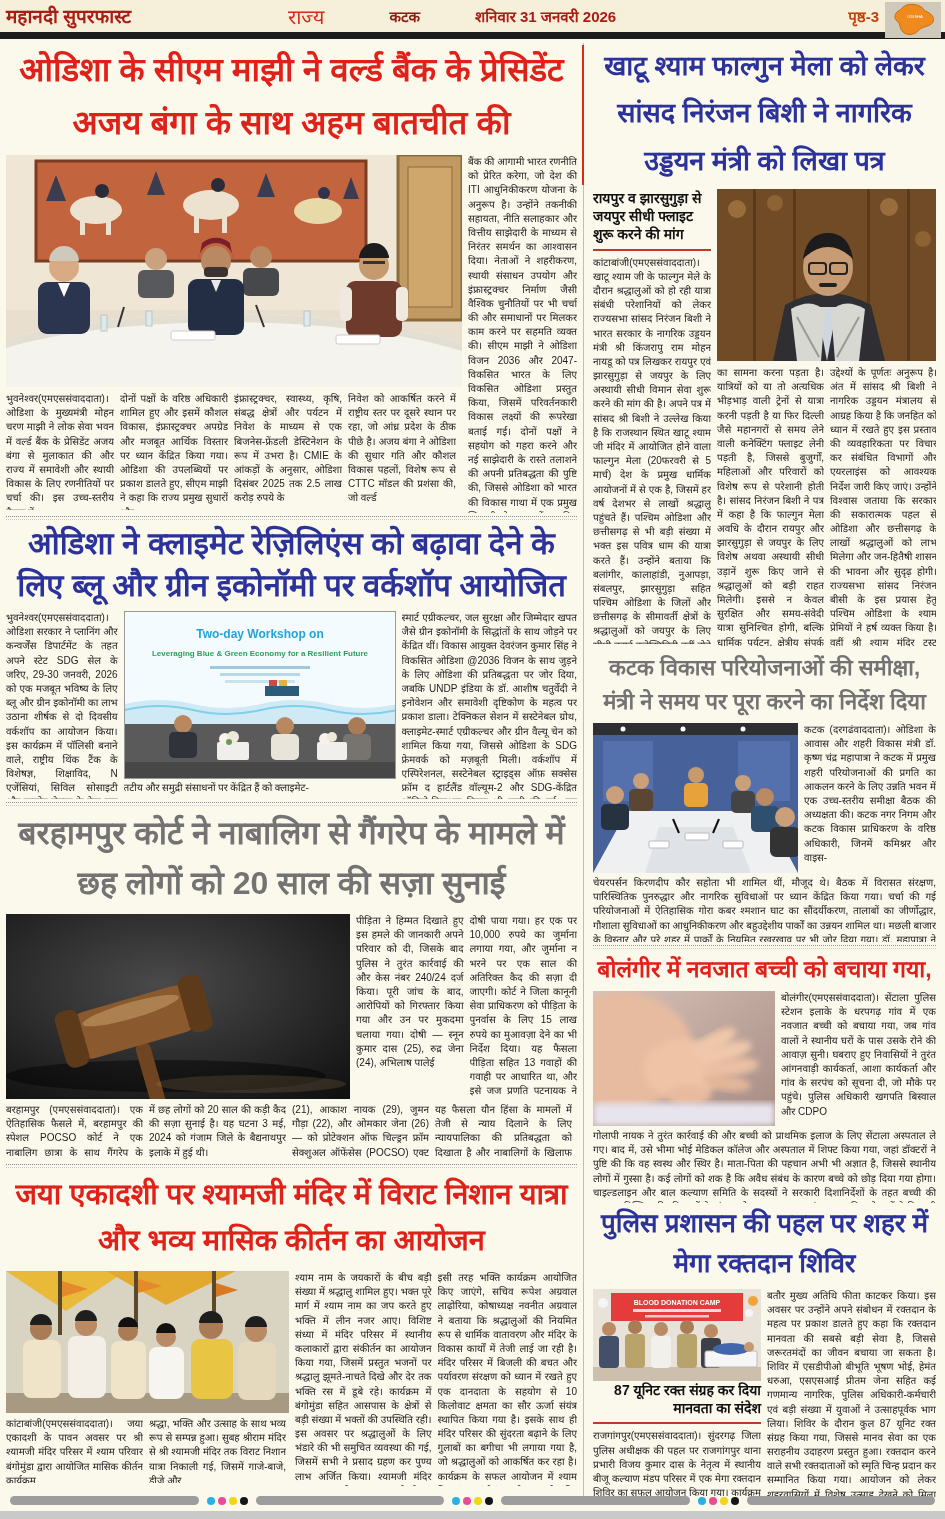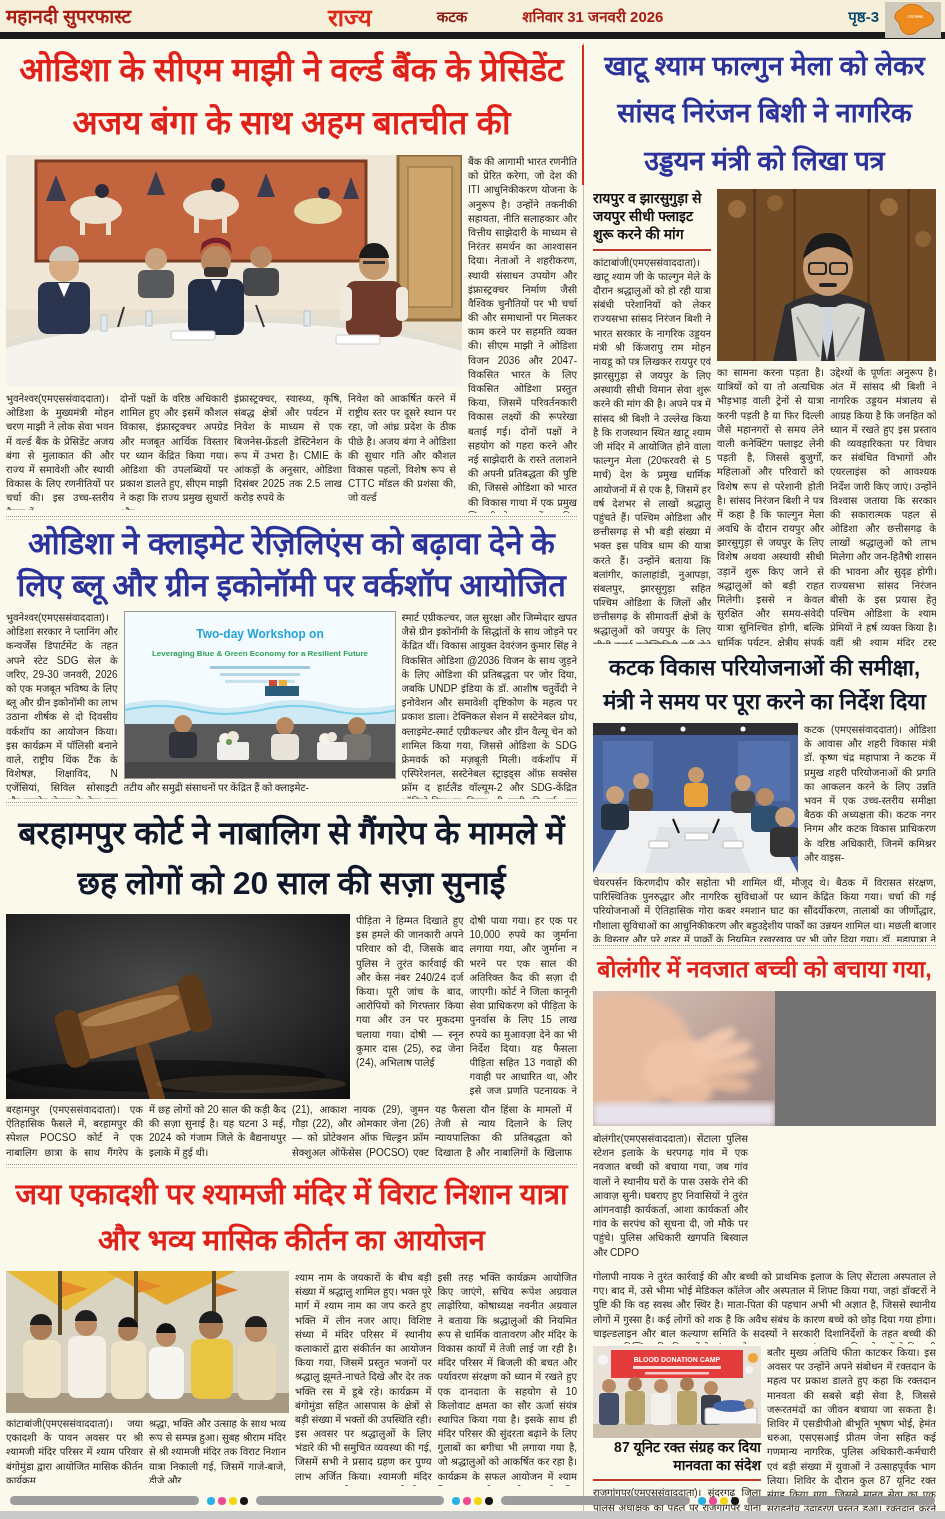--- a/index.html
+++ b/index.html
@@ -2,36 +2,36 @@
 <html><head>
 <meta charset="utf-8">
 <style>
   * { margin:0; padding:0; box-sizing:border-box; }
   body { background:#888; font-family:"Liberation Sans","DejaVu Sans",sans-serif; }
   .page { width:945px; height:1519px; position:relative; background:#fbf8ec; margin:0 auto; overflow:hidden; }
 
   
   .masthead { height:32px; background:#f6efd9; display:flex; align-items:center; padding:0 6px; gap:10px; }
   .mh-paper { color:#a91d15; font-weight:bold; font-size:19px; flex:0 0 200px; }
-  .mh-section { color:#d92a1a; font-weight:bold; font-size:24px; margin-left:112px; }
+  .mh-section { color:#d92a1a; font-weight:normal; font-size:20px; margin-left:72px; }
   .mh-city { color:#8c1d12; font-weight:bold; font-size:15px; margin-left:55px; }
   .mh-date { color:#a91d15; font-weight:bold; font-size:15px; margin-left:45px; }
-  .mh-page { color:#0c4a6e; font-weight:bold; font-size:15px; margin-left:auto; margin-right:60px; }
+  .mh-page { color:#c2410c; font-weight:bold; font-size:15px; margin-left:auto; margin-right:60px; }
   .mh-map { position:absolute; right:4px; top:2px; width:56px; height:36px; background:#cfc9bb; display:flex; align-items:center; justify-content:center; }
   .blackbar { height:7px; background:#1c1c1c; }
 
   main { display:flex; padding:4px 23px 0 6px; gap:9px; }
   .colL { width:578px; flex:0 0 578px; border-right:1px solid #c4bda9; padding-right:6px; position:relative; }
   .redrule { position:absolute; right:-1px; top:2px; height:140px; width:2px; background:#d92a1a; }
   .colR { width:343px; flex:1; }
 
   .headline { font-weight:bold; text-align:center; overflow:hidden; }
   .h-red { color:#e0211a; }
   .h-blue { color:#2b339b; }
-  .h-black { color:#0f172a; }
+  .h-black { color:#737373; }
 
   .body-txt { font-size:10px; line-height:1.42; text-align:justify; color:#1c1c1c; overflow:hidden; }
   .flexrow { display:flex; gap:6px; }
   .photo { background:#737373; overflow:hidden; flex:none; }
   .photo svg { display:block; }
 
   .dothr { height:4px; border-top:1px dotted #8d8d8d; border-bottom:1px dotted #c9c9c9; margin:3px 0; }
   .subhead { font-weight:bold; font-size:14px; line-height:1.3; color:#111; border-bottom:2px solid #c0392b; padding-bottom:5px; margin-bottom:5px; }
 
   
@@ -331,30 +331,30 @@
                 <rect x="158" y="83" width="28" height="26" rx="5" fill="#2f4f6f"></rect>
               <circle cx="192" cy="94" r="10" fill="#c9a07a"></circle>
                 <rect x="177" y="104" width="30" height="30" rx="6" fill="#333"></rect>
               <line x1="80" y1="96" x2="86" y2="110" stroke="#111" stroke-width="2"></line>
               <line x1="126" y1="96" x2="120" y2="110" stroke="#111" stroke-width="2"></line>
               <rect x="92" y="110" width="24" height="7" rx="1" fill="#fff" stroke="#bbb"></rect>
               <rect x="56" y="118" width="20" height="7" rx="1" fill="#fff" stroke="#bbb"></rect>
               <rect x="130" y="118" width="20" height="7" rx="1" fill="#fff" stroke="#bbb"></rect>
             </svg>
           </div>
-          <div class="body-txt" style="width:132px; height:150px;">कटक (एमएससंवाददाता)। ओडिशा के आवास और शहरी विकास मंत्री डॉ. कृष्ण चंद्र महापात्रा ने कटक में प्रमुख शहरी परियोजनाओं की प्रगति का आकलन करने के लिए उन्नति भवन में एक उच्च-स्तरीय समीक्षा बैठक की अध्यक्षता की। कटक नगर निगम और कटक विकास प्राधिकरण के वरिष्ठ अधिकारी, जिनमें कमिश्नर और वाइस-</div>
+          <div class="body-txt" style="width:132px; height:150px;">कटक (दरगढंवाददाता)। ओडिशा के आवास और शहरी विकास मंत्री डॉ. कृष्ण चंद्र महापात्रा ने कटक में प्रमुख शहरी परियोजनाओं की प्रगति का आकलन करने के लिए उन्नति भवन में एक उच्च-स्तरीय समीक्षा बैठक की अध्यक्षता की। कटक नगर निगम और कटक विकास प्राधिकरण के वरिष्ठ अधिकारी, जिनमें कमिश्नर और वाइस-</div>
         </div>
         <div class="body-txt" style="height:66px; margin-top:3px;">चेयरपर्सन किरणदीप कौर सहोता भी शामिल थीं, मौजूद थे। बैठक में विरासत संरक्षण, पारिस्थितिक पुनरुद्धार और नागरिक सुविधाओं पर ध्यान केंद्रित किया गया। चर्चा की गई परियोजनाओं में ऐतिहासिक गोरा कबर श्मशान घाट का सौंदर्यीकरण, तालाबों का जीर्णोद्धार, गौशाला सुविधाओं का आधुनिकीकरण और बहुउद्देशीय पार्कों का उन्नयन शामिल था। मछली बाजार के विस्तार और पूरे शहर में पार्कों के नियमित रखरखाव पर भी जोर दिया गया। डॉ. महापात्रा ने अधिकारियों को समय-सीमा और गुणवत्ता मानकों का सख्ती से पालन सुनिश्चित करने का निर्देश दिया, और CMC और CDA के बीच सहज समन्वय के महत्व पर जोर दिया। उन्होंने कटक को और अधिक रहने योग्य और जीवंत बनाने के लिए विरासत संरक्षण और आधुनिक बुनियादी ढांचे के बीच संतुलन बनाने की आवश्यकता पर प्रकाश डाला। H&amp;UD विभाग के अतिरिक्त सचिव शत्रुघ्न कर भी सत्र में शामिल हुए, और कटक को एक मॉडल शहरी केंद्र में बदलने के लिए सरकार की प्रतिबद्धता की पुष्टि की।</div>
       </article>
 
       <div class="dothr"></div>
 
       <article>
         <h2 class="headline h-red" style="font-size:23px; line-height:1.5; height:36px;">बोलंगीर में नवजात बच्ची को बचाया गया, जांच की मांग</h2>
-        <div class="flexrow" style="margin-top:3px;flex-direction:column;">
+        <div class="flexrow" style="margin-top:3px;">
           <div class="photo">
             <svg width="182" height="135" viewBox="0 0 182 135">
               <defs>
                 <linearGradient id="bh" x1="0" y1="0" x2="1" y2="1">
                     <stop offset="0%" stop-color="#d8c2b8"></stop>
                     <stop offset="100%" stop-color="#a58a82"></stop>
                   </linearGradient>
                 <filter id="soft">
                     <feGaussianBlur stdDeviation="3"></feGaussianBlur>
                   </filter>
@@ -369,20 +369,21 @@
               <ellipse cx="96" cy="104" rx="22" ry="10" fill="#e8bb9e" filter="url(#soft)"></ellipse>
               <rect x="0" y="112" width="182" height="23" fill="#e8e4ee" filter="url(#soft)"></rect>
             </svg>
           </div>
           <div class="body-txt" style="width:155px; height:135px;">बोलंगीर(एमएससंवाददाता)। सेंटाला पुलिस स्टेशन इलाके के धरपगढ़ गांव में एक नवजात बच्ची को बचाया गया, जब गांव वालों ने स्थानीय घरों के पास उसके रोने की आवाज़ सुनी। घबराए हुए निवासियों ने तुरंत आंगनवाड़ी कार्यकर्ता, आशा कार्यकर्ता और गांव के सरपंच को सूचना दी, जो मौके पर पहुंचे। पुलिस अधिकारी खगपति बिस्वाल और CDPO</div>
         </div>
         <div class="body-txt" style="height:74px; margin-top:3px;">गोलापी नायक ने तुरंत कार्रवाई की और बच्ची को प्राथमिक इलाज के लिए सेंटाला अस्पताल ले गए। बाद में, उसे भीमा भोई मेडिकल कॉलेज और अस्पताल में शिफ्ट किया गया, जहां डॉक्टरों ने पुष्टि की कि वह स्वस्थ और स्थिर है। माता-पिता की पहचान अभी भी अज्ञात है, जिससे स्थानीय लोगों में गुस्सा है। कई लोगों को शक है कि अवैध संबंध के कारण बच्चे को छोड़ दिया गया होगा। चाइल्डलाइन और बाल कल्याण समिति के सदस्यों ने सरकारी दिशानिर्देशों के तहत बच्ची की सुरक्षा सुनिश्चित की। किसानों के संगठन के प्रमुख नारायण पांडा सामुदायिक नेताओं ने निगरानी और जांच की मांग की, जो क्षेत्र में बच्चों के परित्याग के मामलों की ओर इशारा करते हैं। इस घटना ने व्यापक निंदा पैदा की है और मजबूत बाल संरक्षण उपायों की तत्काल आवश्यकता को उजागर करती है।</div>
       </article>
 
       <article>
+        <h2 class="headline h-blue" style="font-size:26px; line-height:1.55; height:84px;">पुलिस प्रशासन की पहल पर शहर में मेगा रक्तदान शिविर</h2>
         <div class="flexrow" style="height:208px; overflow:hidden; margin-top:2px;">
           <div style="width:168px; flex:none;">
             <div class="photo">
               <svg width="168" height="92" viewBox="0 0 168 92">
                 <rect width="168" height="92" fill="#e8e2d8"></rect>
                 <rect x="18" y="4" width="132" height="28" fill="#e43b3b"></rect>
                 <text x="84" y="16" font-size="7" font-weight="bold" fill="#fff" text-anchor="middle">BLOOD DONATION CAMP</text>
                 <rect x="40" y="20" width="88" height="3" fill="#f8dada"></rect>
                   <rect x="52" y="26" width="64" height="2.5" fill="#f3c9c9"></rect>
                 <circle cx="10" cy="14" r="5" fill="#f5f5f5"></circle>

